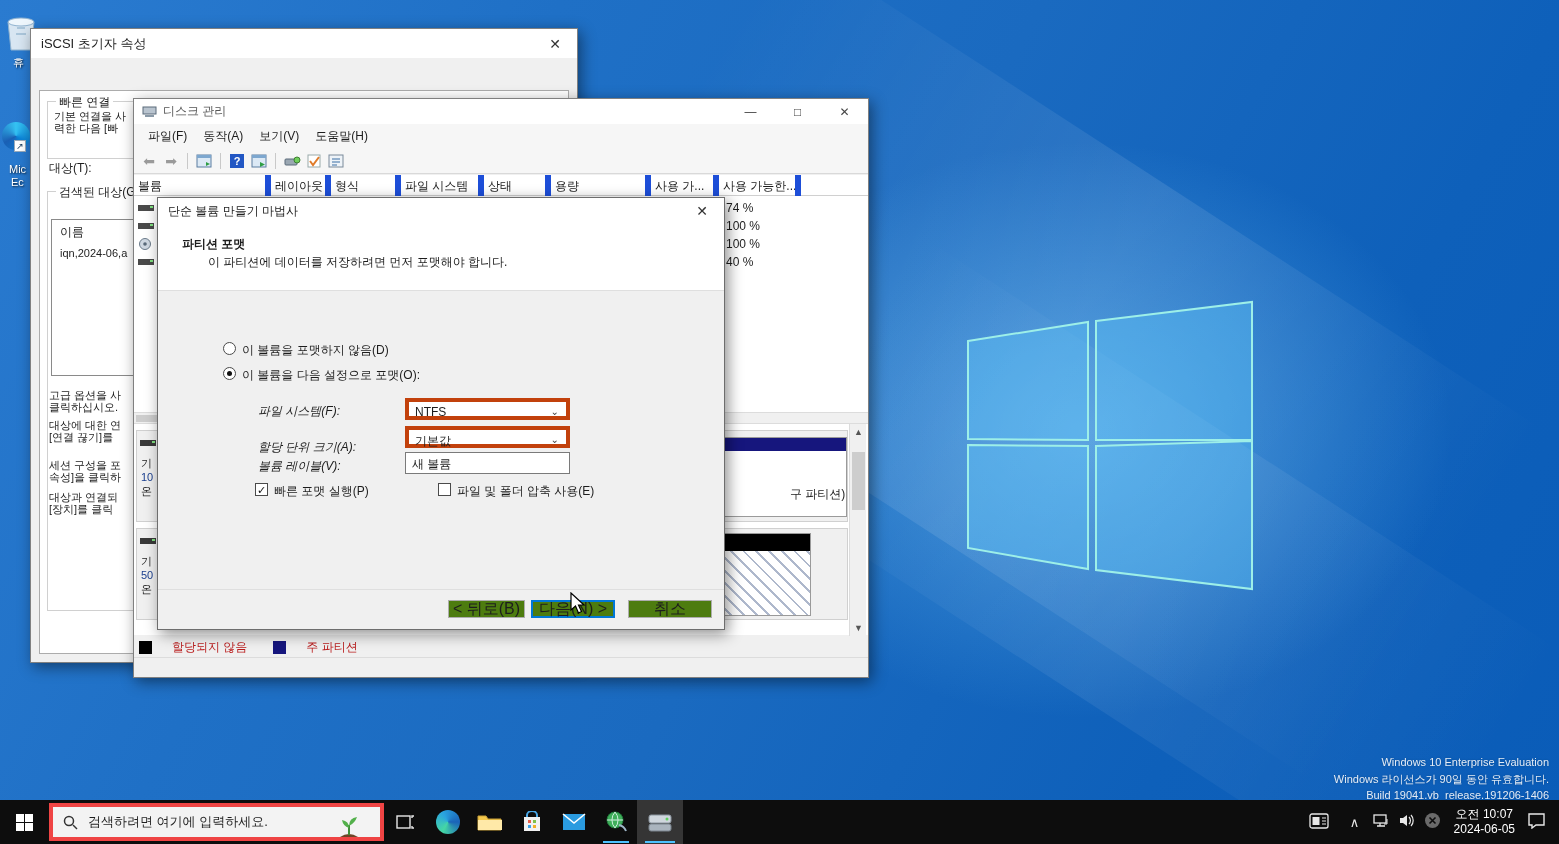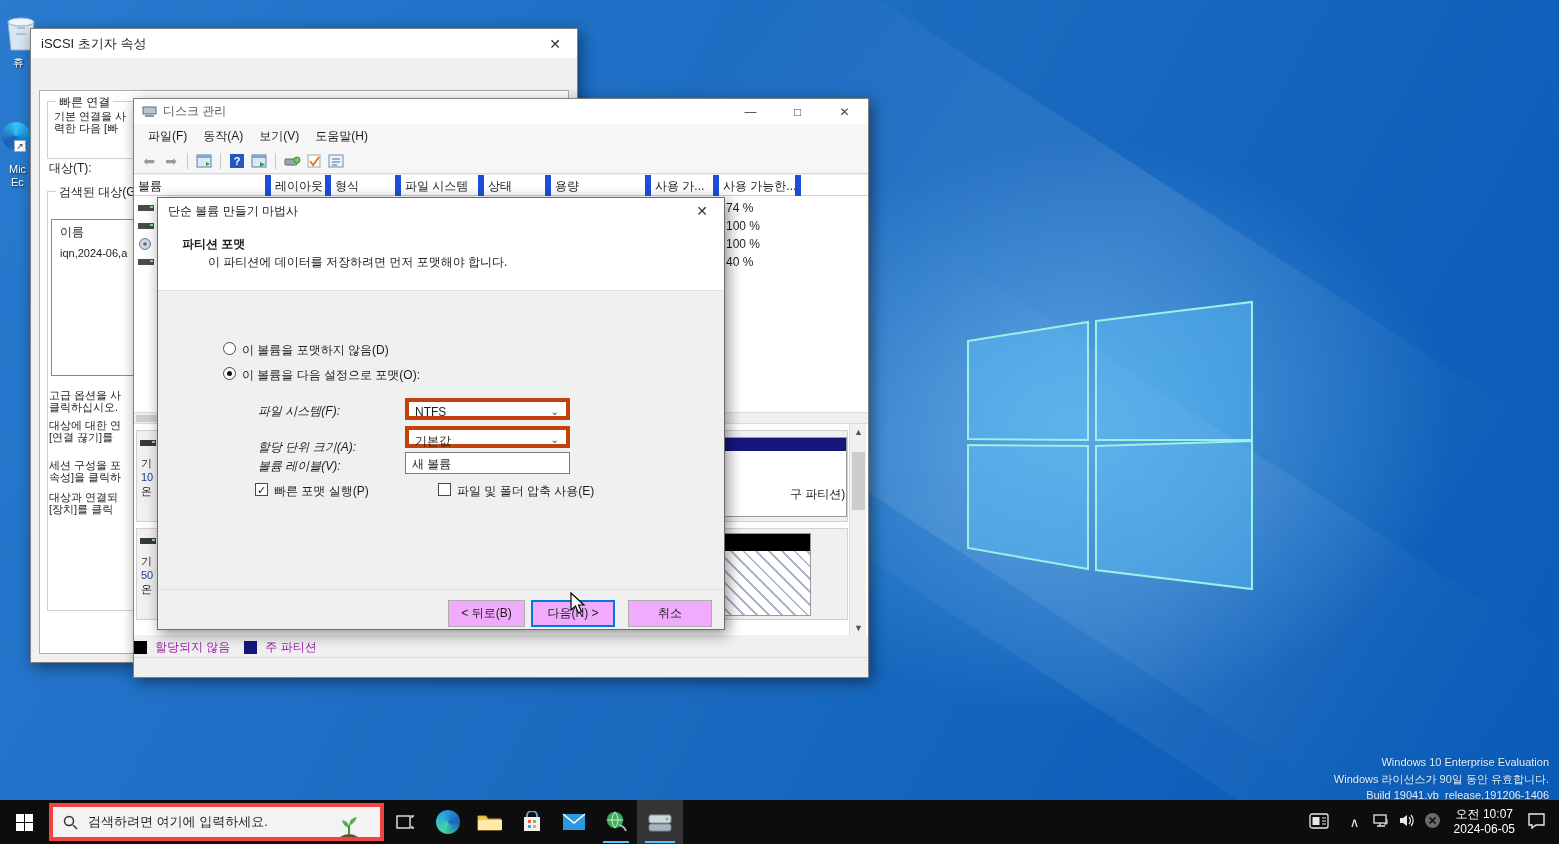--- a/index.html
+++ b/index.html
@@ -47,41 +47,41 @@
   .hscroll { position:absolute; left:0; top:313px; right:0; height:11px; background:#f0f0f0; border-top:1px solid #dcdcdc; }
   .hthumb { position:absolute; left:2px; top:2px; width:560px; height:7px; background:#cdcdcd; }
   .graph-pane { position:absolute; left:0; top:324px; right:0; height:212px; background:#ffffff; border-top:1px solid #dcdcdc; }
   .vscroll { position:absolute; right:2px; top:0; width:17px; height:212px; background:#f0f0f0; border-left:1px solid #dcdcdc; }
   .vthumb { position:absolute; left:2px; width:13px; background:#cdcdcd; }
   .scroll-arrow { position:absolute; left:0; width:17px; height:16px; display:flex; align-items:center; justify-content:center; font-size:9px; color:#555; }
   .disk-strip-txt { position:absolute; font-size:11px; line-height:12px; color:#1d1d1d; white-space:nowrap; }
   .vol-block { position:absolute; border:1px solid #9a9a9a; background:#fff; }
   .vol-block .bar { position:absolute; left:0; top:0; right:0; height:13px; }
   .hatch { background:repeating-linear-gradient(45deg,#ffffff 0 7px,#aeb8cc 7px 9px); }
-  .legend { position:absolute; left:0; top:538px; right:0; height:20px; background:#f0f0f0; display:flex; align-items:center; gap:8px; font-size:12px; color:#a21caf; }
+  .legend { position:absolute; left:0; top:538px; right:0; height:20px; background:#f0f0f0; display:flex; align-items:center; gap:20px; padding-left:5px; font-size:12px; color:#b91c1c; }
   .sq { width:13px; height:13px; display:inline-block; }
   .statusfill { position:absolute; left:0; top:558px; right:0; bottom:0; background:#f0f0f0; border-top:1px solid #dcdcdc; }
 
   
   #wizard { left:157px; top:197px; width:568px; height:433px; border:1px solid #6d6d6d; }
   #wz-title { height:26px; }
   .wz-head { position:absolute; left:0; top:26px; right:0; height:67px; background:#ffffff; border-bottom:1px solid #dfdfdf; }
   .wz-h1 { position:absolute; left:24px; top:12px; font-size:12px; font-weight:bold; color:#1d1d1d; }
   .wz-h2 { position:absolute; left:50px; top:30px; font-size:12px; color:#1d1d1d; }
   .wz-body { position:absolute; left:0; top:93px; right:0; bottom:0; background:#f0f0f0; }
   .wz-txt { font-size:12px; color:#1d1d1d; white-space:nowrap; }
   .radio { position:absolute; width:13px; height:13px; border:1px solid #4a4a4a; border-radius:50%; background:#fff; }
   .radio.on::after { content:""; position:absolute; left:3px; top:3px; width:5px; height:5px; border-radius:50%; background:#111; }
   .checkbox { position:absolute; width:13px; height:13px; border:1px solid #4a4a4a; background:#fff; font-size:11px; line-height:12px; text-align:center; color:#111; }
   .field-label { position:absolute; font-size:12px; color:#1d1d1d;font-style:italic; }
   .combo { position:absolute; width:165px; height:22px; background:#fff; border:4px solid #c2410c; font-size:12px; color:#1d1d1d; padding:3px 0 0 6px; }
   .combo .chev { position:absolute; right:7px; top:4px; color:#444; font-size:10px; }
   .textbox { position:absolute; width:165px; height:22px; background:#fff; border:1px solid #7a7a7a; font-size:12px; color:#1d1d1d; padding:3px 0 0 6px; }
   .wz-sep { position:absolute; left:0; top:391px; right:0; height:1px; background:#dfdfdf; }
-  .btn { position:absolute; top:402px; height:27px; background:#f0abfc; border:1px solid #adadad; font-size:12px; color:#1d1d1d; display:flex; align-items:center; justify-content:center; }
+  .btn { position:absolute; top:402px; height:18px; background:#4d7c0f; border:1px solid #adadad; font-size:16px; color:#1d1d1d; display:flex; align-items:center; justify-content:center; }
   .btn.focus { border:2px solid #0078d7; }
 
   
   .dt-label { position:absolute; color:#fff; font-size:11px; text-shadow:1px 1px 2px rgba(0,0,0,.8); }
 
   
   #taskbar { position:absolute; left:0; top:800px; width:1559px; height:44px; background:#0d0d0d; display:flex; align-items:center; }
   .tb-btn { height:44px; display:flex; align-items:center; justify-content:center; }
   #tb-search { width:335px; height:38px; margin:0 1px; background:#f3f3f3; border:4px solid #ef4444; display:flex; align-items:center; position:relative; }
   #tb-search .ph { font-size:13px; color:#1f1f1f; margin-left:10px; white-space:nowrap; }

